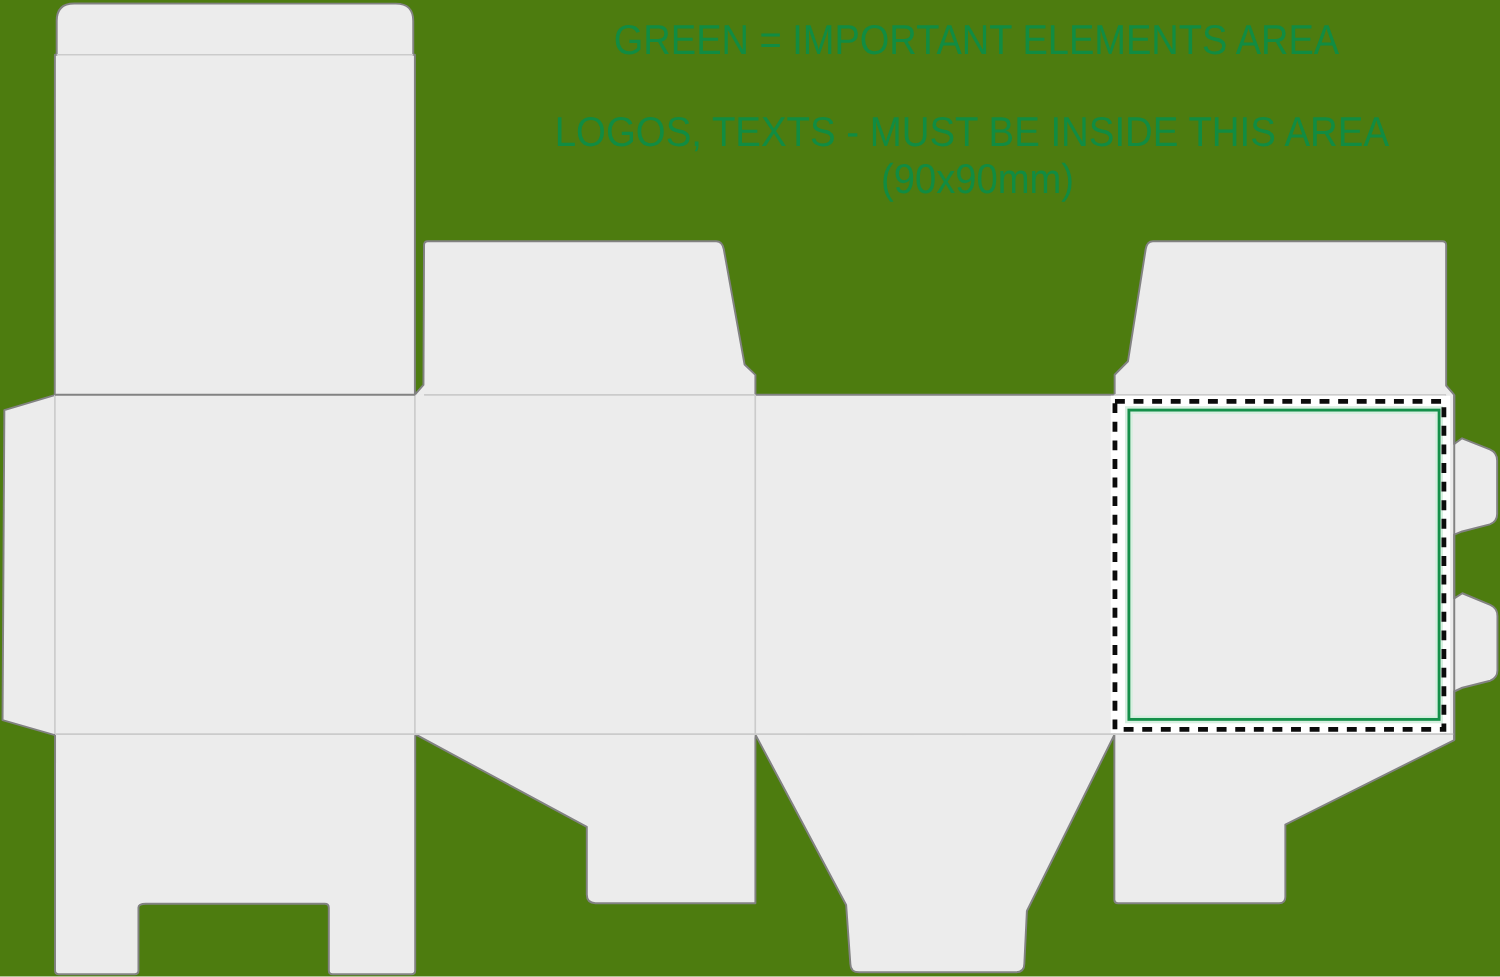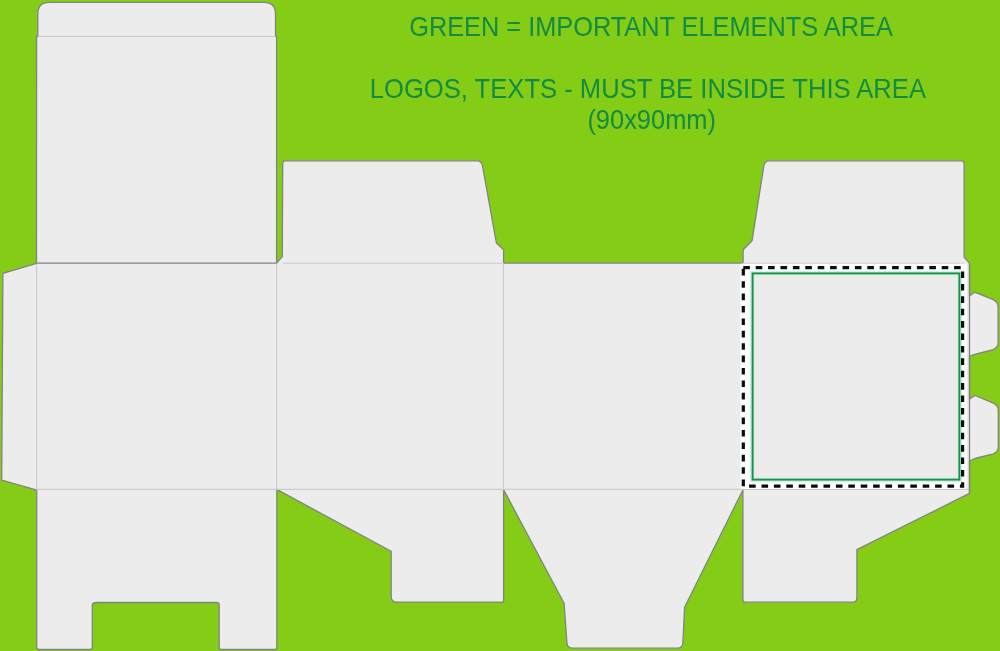--- a/index.html
+++ b/index.html
@@ -1,16 +1,16 @@
 <!DOCTYPE html>
 <html><head>
 <meta charset="utf-8">
 <style>
   html,body{margin:0;padding:0;background:#ffffff;}
-  .page{position:relative;width:1000px;height:651px;background:#84cc16;overflow:hidden;
+  .page{position:relative;width:1000px;height:651px;background:#4d7c0f;overflow:hidden;
         font-family:"Liberation Sans", sans-serif;}
 </style>
 </head>
 <body>
 <div class="page">
 <svg width="1000" height="651" viewBox="0 0 1000 651">
 
   <path fill="#ececec" stroke="none" d="
     M 37.8 14.0 Q 37.8 2.4 49.4 2.4 L 263.9 2.4 Q 275.5 2.4 275.5 14.0 L 275.5 36.5 L 276.6 36.5
     L 276.6 263.1 L 282.3 256.6 L 282.7 163.3 Q 282.7 160.8 285.2 160.8 L 477.5 160.8

